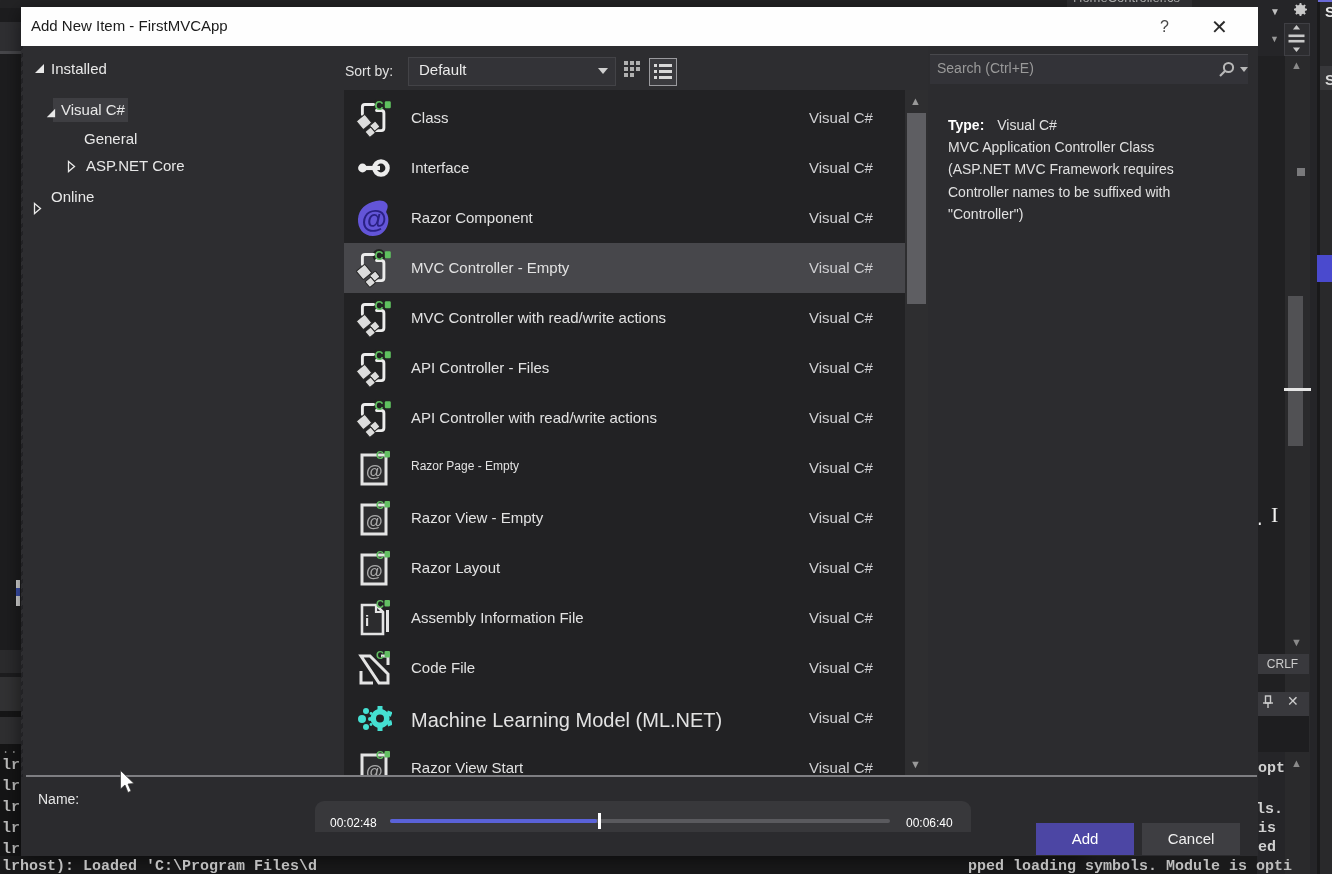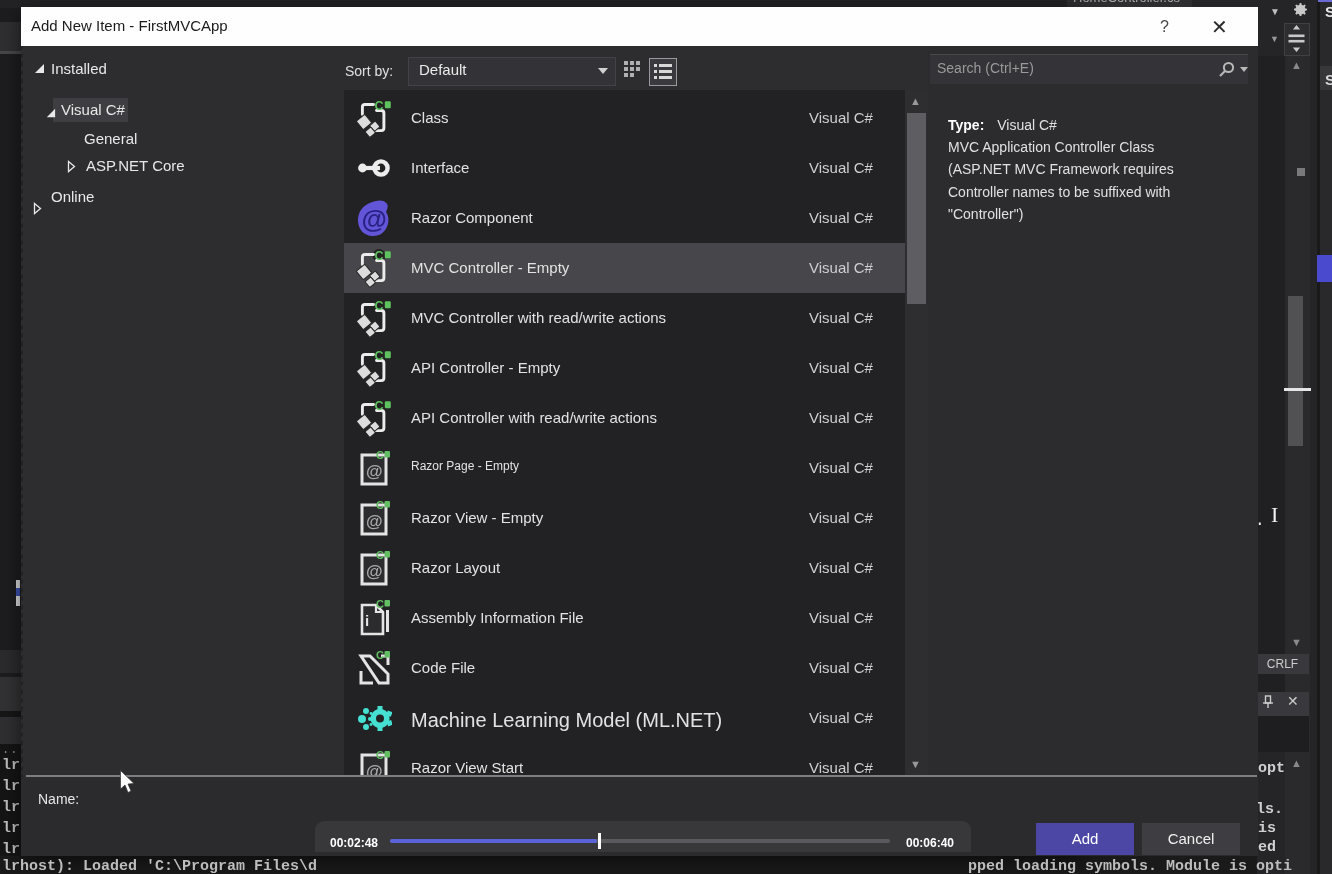--- a/index.html
+++ b/index.html
@@ -242,21 +242,21 @@
      <path d="M20.5 12.5 h4.8 a2.6 2.6 0 0 1 2.6 2.6 V30 a2.6 2.6 0 0 1 -2.6 2.6 H14"></path>
    </g>
    <text x="18.5" y="12" font-family="Liberation Sans" font-weight="bold" font-size="12.5" fill="#5fc05f">C</text>
    <rect x="28.8" y="3.2" width="6" height="7" rx="1.2" fill="#5fc05f"></rect>
    <g fill="#dcdcdc" stroke="#262626" stroke-width="1">
      <rect x="2.5" y="18.5" width="11" height="11" rx="1" transform="rotate(-40 8 24)"></rect>
      <rect x="15" y="24.5" width="7.5" height="7.5" rx="1" transform="rotate(-40 18.7 28.2)"></rect>
      <rect x="10.5" y="30.5" width="7.5" height="7.5" rx="1" transform="rotate(-40 14.2 34.2)"></rect>
    </g>
  </svg></div>
-        <div style="position:absolute;left:67px;top:16px;font-size:15px;color:#e2e2e2;">API Controller - Empty</div>
+        <div style="position:absolute;left:67px;top:16px;font-size:15px;color:#e2e2e2;">API Controller - Files</div>
         <div style="position:absolute;left:465px;top:16px;font-size:15px;color:#cfcfd2;">Visual C#</div>
       </div>
       <div style="position:absolute;left:0;top:303px;width:561px;height:50px;">
         <div style="position:absolute;left:12px;top:5px;"><svg width="36" height="40" viewBox="0 0 36 40">
    <circle cx="23" cy="7.5" r="6.5" fill="#222422"></circle>
    <g fill="none" stroke="#ececec" stroke-width="2.9" stroke-linecap="round">
      <path d="M17.5 6.5 H9 a2.6 2.6 0 0 0 -2.6 2.6 V16.5"></path>
      <path d="M20.5 12.5 h4.8 a2.6 2.6 0 0 1 2.6 2.6 V30 a2.6 2.6 0 0 1 -2.6 2.6 H14"></path>
    </g>
    <text x="18.5" y="12" font-family="Liberation Sans" font-weight="bold" font-size="12.5" fill="#5fc05f">C</text>
@@ -378,19 +378,19 @@
   <div class="abs" style="left:0;top:770px;width:1237px;height:79px;background:#2b2b2e;"></div>
   <div class="abs" style="left:17px;top:784px;font-size:14px;color:#e6e6e6;">Name:</div>
   <div class="abs" style="left:1015px;top:816px;width:98px;height:32px;background:#4c46a4;color:#ffffff;font-size:15px;text-align:center;line-height:32px;">Add</div>
   <div class="abs" style="left:1121px;top:816px;width:98px;height:32px;background:#3e3e42;color:#f0f0f0;font-size:15px;text-align:center;line-height:32px;">Cancel</div>
 </div>
 
 <svg class="abs" style="left:119px;top:770px;z-index:6;" width="17" height="25" viewBox="0 0 17 25">
   <path d="M1.5 0.5 L1.5 19 L6 15 L9 22.5 L12 21 L9 14 L15 13.5 Z" fill="#ffffff" stroke="#333" stroke-width="0.7"></path>
 </svg>
 
-<div class="abs" style="z-index:5;left:315px;top:821px;width:656px;height:31px;background:#38383b;border-radius:9px 9px 0 0;font-weight:bold;">
+<div class="abs" style="z-index:5;left:315px;top:801px;width:656px;height:31px;background:#38383b;border-radius:9px 9px 0 0;">
   <div class="abs" style="left:15px;top:15px;font-size:12px;color:#ffffff;">00:02:48</div>
   <div class="abs" style="left:75px;top:18px;width:500px;height:4px;background:#5a5a5e;border-radius:2px;"></div>
   <div class="abs" style="left:75px;top:18px;width:207px;height:4px;background:#5a62d8;border-radius:2px;"></div>
   <div class="abs" style="left:283px;top:12px;width:3px;height:16px;background:#ffffff;"></div>
   <div class="abs" style="left:591px;top:15px;font-size:12px;color:#ffffff;">00:06:40</div>
 </div>
 
 </body></html>

